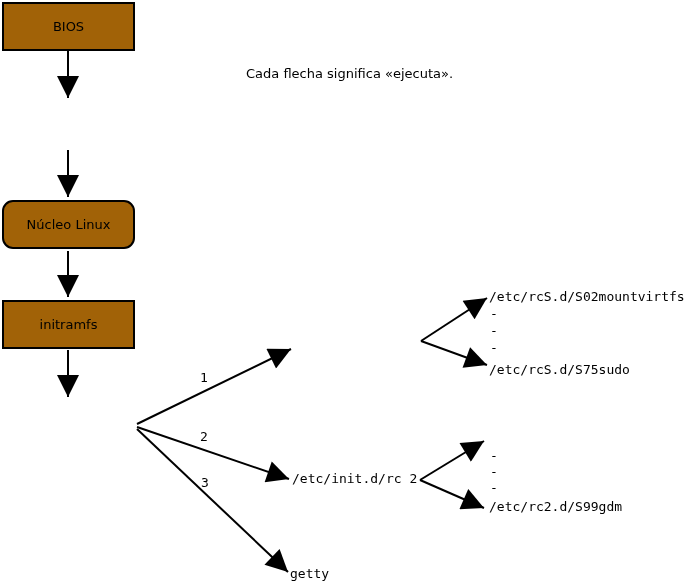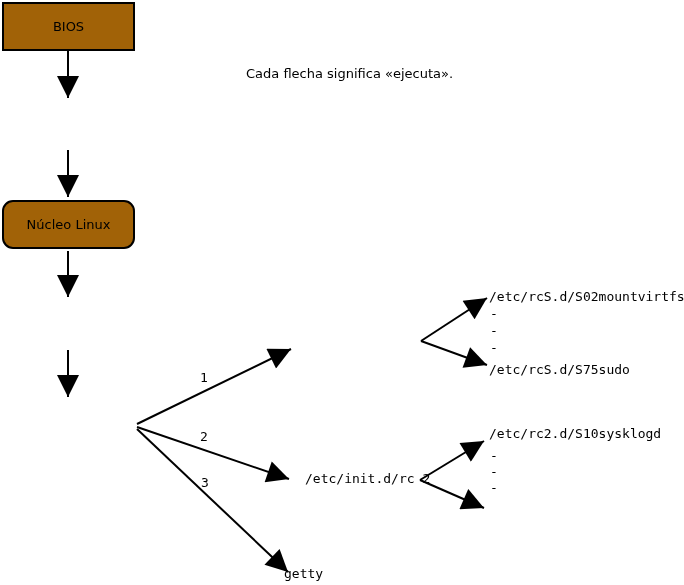--- a/index.html
+++ b/index.html
@@ -76,32 +76,35 @@
   </svg>
 
   <div class="title">Cada flecha significa «ejecuta».</div>
 
   <div class="box" style="top:2px;">
       <span>BIOS</span>
     </div>
   <div class="box" style="top:200px;border-radius:11px;">
       <span>Núcleo Linux</span>
     </div>
+  <div class="box" style="top:300px;">
+      <span>initramfs</span>
+    </div>
 
   <span class="num" style="position:absolute;left:200px;top:370px;">1</span>
   <span class="num" style="position:absolute;left:200px;top:429px;">2</span>
   <span class="num" style="position:absolute;left:201px;top:475px;">3</span>
 
-  <span class="mono" style="left:305px;top:471px;">/etc/init.d/rc 2</span>
-  <span class="mono" style="left:284px;top:566px;">getty</span>
+  <span class="mono" style="left:292px;top:471px;">/etc/init.d/rc 2</span>
+  <span class="mono" style="left:290px;top:566px;">getty</span>
 
   <span class="mono" style="left:489px;top:289px;">/etc/rcS.d/S02mountvirtfs</span>
   <span class="mono" style="left:490px;top:306px;">-</span>
   <span class="mono" style="left:490px;top:323px;">-</span>
   <span class="mono" style="left:490px;top:340px;">-</span>
   <span class="mono" style="left:489px;top:362px;">/etc/rcS.d/S75sudo</span>
 
-  <span class="mono" style="left:489px;top:426px;">/etc/rc2.d/S10sysklogd</span>
   <span class="mono" style="left:490px;top:448px;">-</span>
   <span class="mono" style="left:490px;top:464px;">-</span>
   <span class="mono" style="left:490px;top:480px;">-</span>
+  <span class="mono" style="left:489px;top:499px;">/etc/rc2.d/S99gdm</span>
 
 </div>
 
 </body></html>

